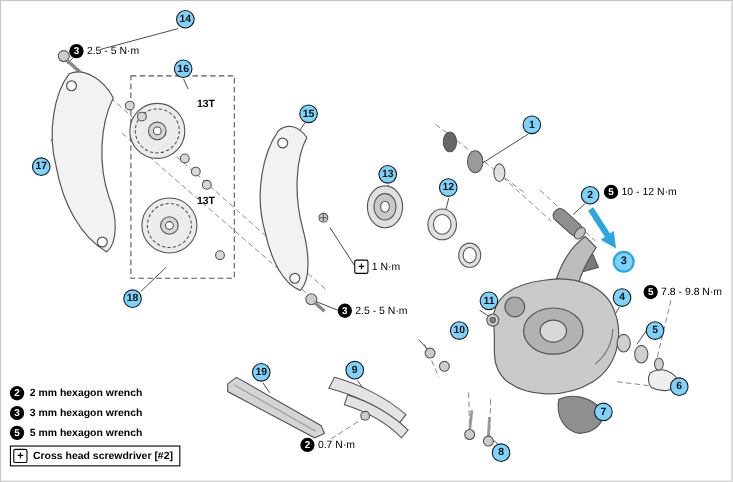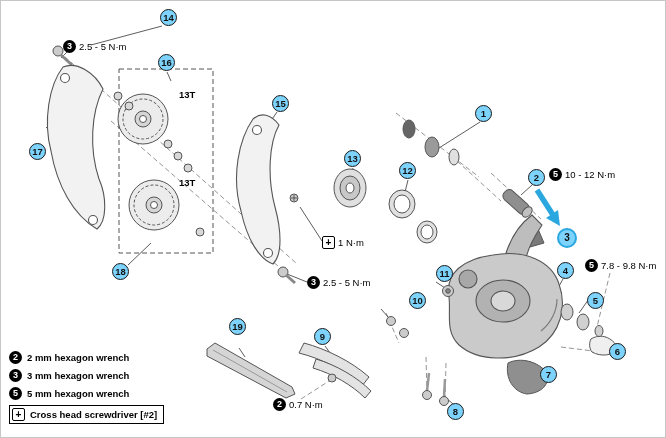--- a/index.html
+++ b/index.html
@@ -203,21 +203,21 @@
   <div class="callout" style="left:313px; top:327px;">9</div>
   <div class="callout" style="left:368px; top:291px;margin-left:40px;">10</div>
   <div class="callout" style="left:423px; top:264px;margin-left:12px;">11</div>
   <div class="callout" style="left:398px; top:161px;">12</div>
   <div class="callout" style="left:343px; top:149px;">13</div>
   <div class="callout" style="left:159px; top:8px;">14</div>
   <div class="callout" style="left:271px; top:94px;">15</div>
   <div class="callout" style="left:157px; top:53px;">16</div>
   <div class="callout" style="left:28px;  top:122px;margin-top:20px;">17</div>
   <div class="callout" style="left:111px; top:262px;">18</div>
-  <div class="callout" style="left:228px; top:317px;">19</div>
+  <div class="callout" style="left:228px; top:329px;">19</div>
 
   <div class="badge" style="left:62px; top:39px;">
     <span class="tool">3</span>
     <span class="badge-text">2.5 - 5 N·m</span>
   </div>
   <div class="badge" style="left:548px; top:167px;">
     <span class="tool">5</span>
     <span class="badge-text">10 - 12 N·m</span>
   </div>
   <div class="badge" style="left:584px; top:258px;">

